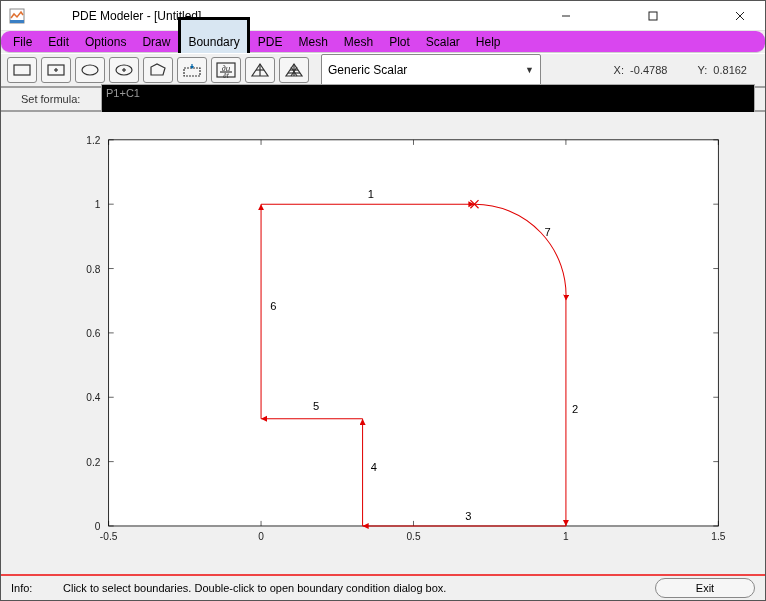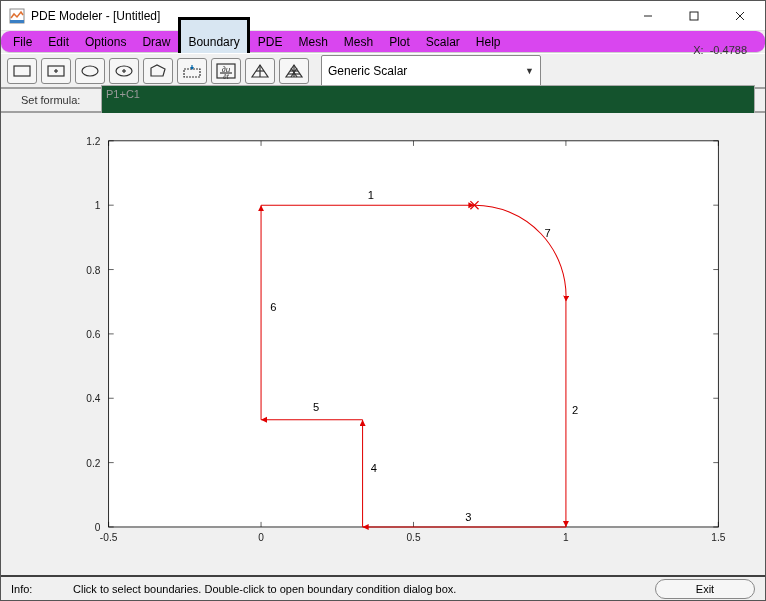--- a/index.html
+++ b/index.html
@@ -15,20 +15,21 @@
     border: 1px solid #555;
   }
   
   .titlebar {
     height: 30px;
     background: #fff;
     display: flex;
     align-items: center;
     padding: 0 2px 0 8px;
     border-bottom: 1px solid #e5e5e5;
+    gap: 41px;
   }
   .titlebar .icon { width: 16px; height: 16px; margin-right: 6px; }
   .titlebar .title { flex: 1; font-size: 12px; color: #000; }
   .winbtn {
     width: 46px; height: 30px; display: flex; align-items: center; justify-content: center;
     font-family: "Segoe MDL2 Assets", sans-serif; font-size: 10px;
   }
   .winbtn svg { stroke: #222; }
   
   .menubar {
@@ -72,53 +73,53 @@
     height: 32px;
     border: 1px solid #888;
     background: #fff;
     display: flex;
     align-items: center;
     padding: 0 6px;
     justify-content: space-between;
     border-radius: 2px;
   }
   .dropdown .arrow { font-size: 9px; color: #333; }
-  .coords { margin-left: auto; display: flex; gap: 30px; padding-right: 12px; font-size: 11px; color: #333; flex-direction: column;}
+  .coords { margin-left: auto; display: flex; gap: 30px; padding-right: 12px; font-size: 11px; color: #333;}
   
   .formulabar {
     height: 24px;
     background: #f0f0f0;
     display: flex; align-items: center;
     padding: 2px 10px 2px 20px;
     border-bottom: 2px solid #a0a0a0;
   }
   .formulabar .label { font-size: 11px; color: #333; width: 80px;}
   .formulabar .input {
-    flex: 1; height: 30px; border: 1px solid #aaa; background: #14532d;
+    flex: 1; height: 30px; border: 1px solid #aaa; background: #000000;
     padding: 0 4px; color: #999; font-size: 11px; line-height: 16px;
   }
   
   .plotwrap {
     flex: 1;
     background: #f0f0f0;
     padding: 6px;
     position: relative;
   }
   .plotcanvas {
     width: 100%; height: 100%;
     background: #f0f0f0;
   }
   
   .statusbar {
     height: 26px;
     background: #f0f0f0;
-    border-top: 2px solid #404040;
+    border-top: 2px solid #ef4444;
     display: flex; align-items: center;
     padding: 0 10px;
-    gap: 22px;
+    gap: 12px;
   }
   .statusbar .info-label { font-size: 11px; width: 40px;}
   .statusbar .info-text { font-size: 11px; flex: 1; }
   .statusbar .exitbtn {
     width: 100px; height: 20px;
     border: 1px solid #888; border-radius: 10px;
     background: #f6f6f6;
     font-size: 11px;
     display: flex; align-items: center; justify-content: center;
   }

